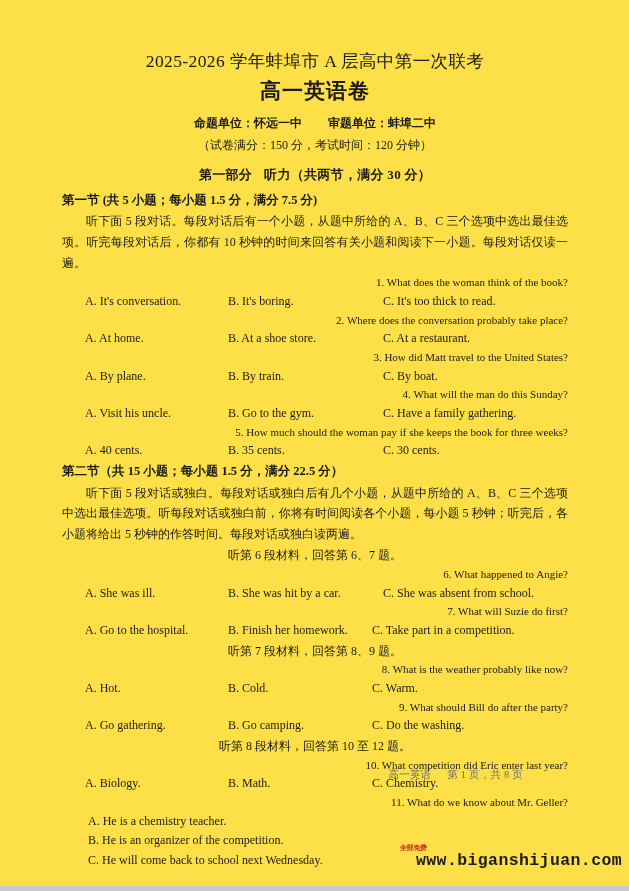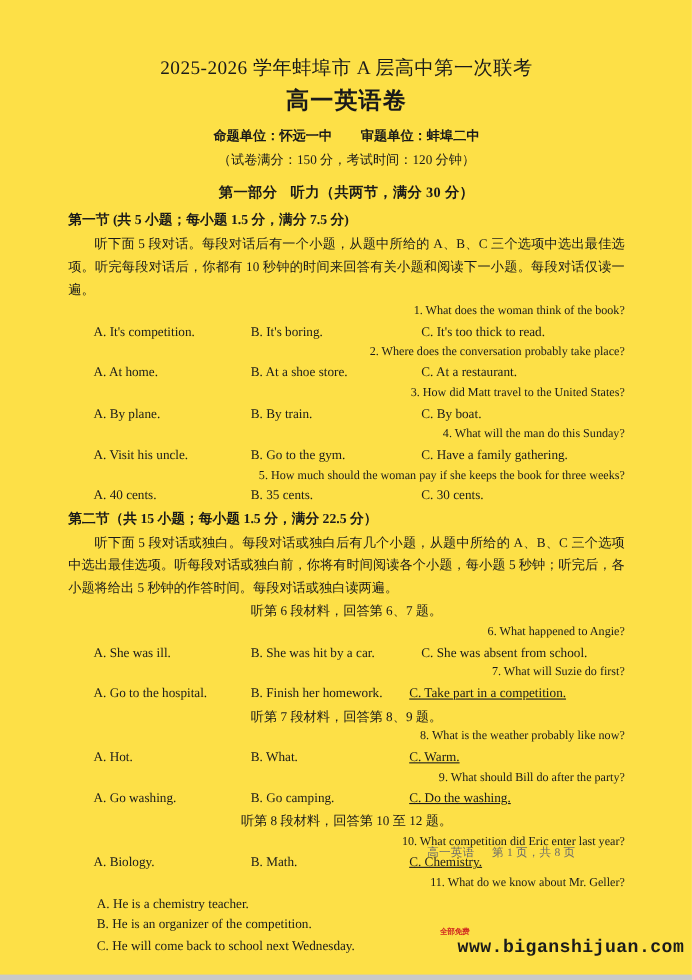--- a/index.html
+++ b/index.html
@@ -115,21 +115,21 @@
     height: 19.5px;
   }
   .opt {
     position: absolute;
     top: 0;
     white-space: nowrap;
   }
   .opt-a { left: 23px; }
   .opt-b { left: 166px; }
   .opt-c { left: 321px; }
-  .opt-c.narrow { left: 310px; text-decoration: underline; }
+  .opt-c.narrow { left: 310px; }
 
   .q-options-stacked {
     font-size: 12px;
     line-height: 1.62;
     margin: 0;
   }
   .q-options-stacked .opt-line {
     padding-left: 26px;
     white-space: nowrap;
   }
@@ -220,21 +220,21 @@
     </div>
 
     <div class="section-heading">第一节 (共 5 小题；每小题 1.5 分，满分 7.5 分)</div>
     <div class="instructions">听下面 5 段对话。每段对话后有一个小题，从题中所给的 A、B、C 三个选项中选出最佳选项。听完每段对话后，你都有 10 秒钟的时间来回答有关小题和阅读下一小题。每段对话仅读一遍。</div>
 
     <div class="q-stem">
       <span>1.</span>
       <span>What does the woman think of the book?</span>
     </div>
     <div class="q-options">
-      <span class="opt opt-a">A. It's competition.</span>
+      <span class="opt opt-a">A. It's conversation.</span>
       <span class="opt opt-b">B. It's boring.</span>
       <span class="opt opt-c">C. It's too thick to read.</span>
     </div>
 
     <div class="q-stem">
       <span>2.</span>
       <span>Where does the conversation probably take place?</span>
     </div>
     <div class="q-options">
       <span class="opt opt-a">A. At home.</span>
@@ -298,30 +298,30 @@
     </div>
 
     <div class="material-line">听第 7 段材料，回答第 8、9 题。</div>
 
     <div class="q-stem">
       <span>8.</span>
       <span>What is the weather probably like now?</span>
     </div>
     <div class="q-options">
       <span class="opt opt-a">A. Hot.</span>
-      <span class="opt opt-b">B. What.</span>
+      <span class="opt opt-b">B. Cold.</span>
       <span class="opt opt-c narrow">C. Warm.</span>
     </div>
 
     <div class="q-stem">
       <span>9.</span>
       <span>What should Bill do after the party?</span>
     </div>
     <div class="q-options">
-      <span class="opt opt-a">A. Go washing.</span>
+      <span class="opt opt-a">A. Go gathering.</span>
       <span class="opt opt-b">B. Go camping.</span>
       <span class="opt opt-c narrow">C. Do the washing.</span>
     </div>
 
     <div class="material-line">听第 8 段材料，回答第 10 至 12 题。</div>
 
     <div class="q-stem">
       <span>10.</span>
       <span>What competition did Eric enter last year?</span>
     </div>

